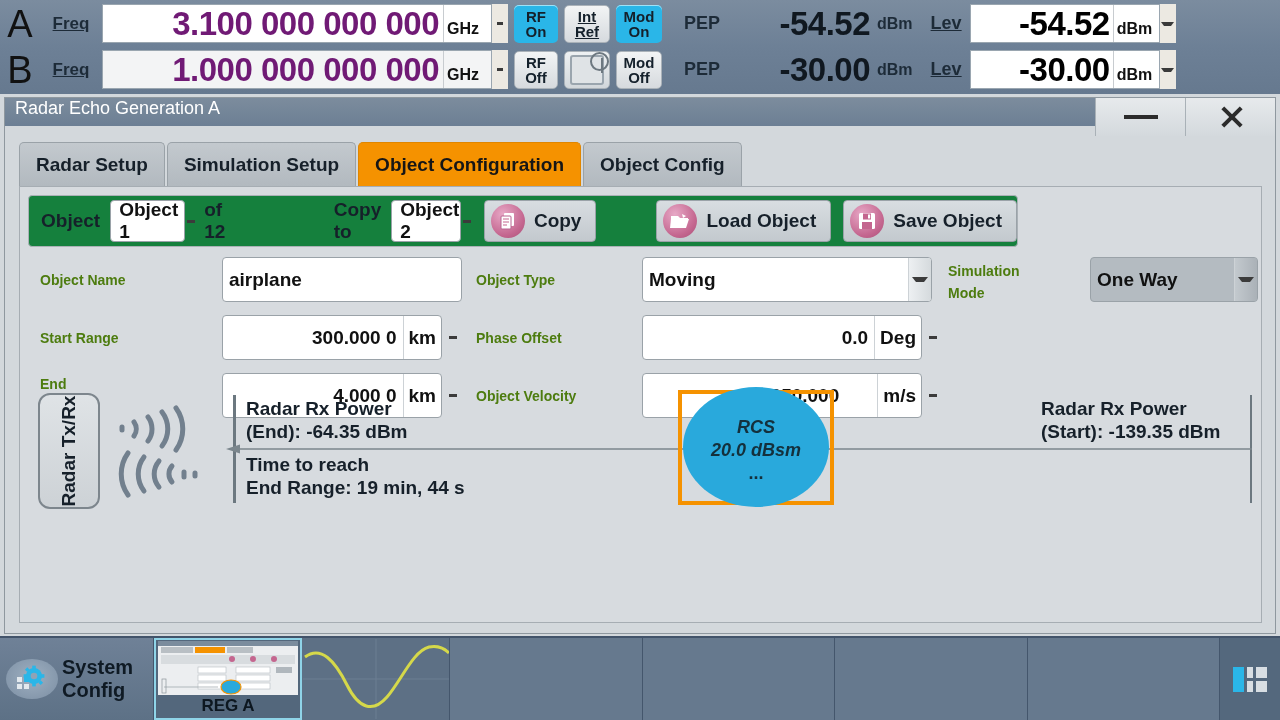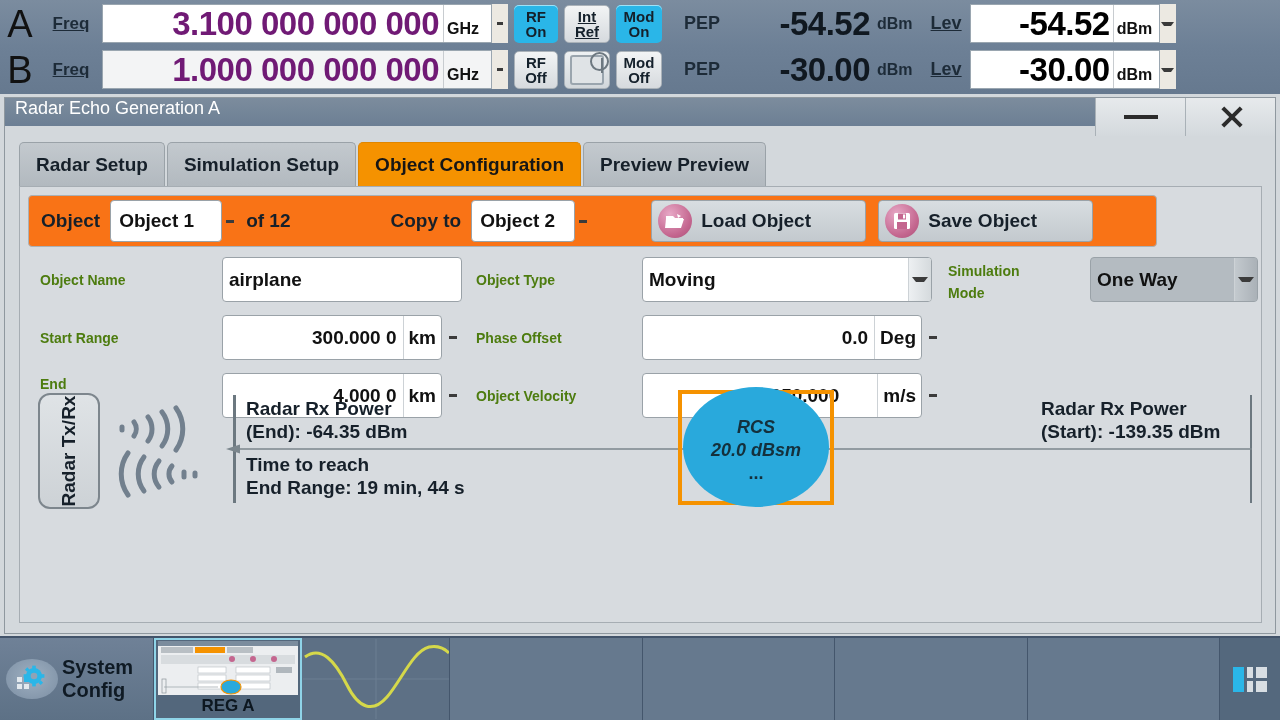--- a/index.html
+++ b/index.html
@@ -77,22 +77,22 @@
   .tab{height:44px;padding:0 16px;display:flex;align-items:center;justify-content:center;
        font-size:19px;font-weight:bold;color:#16202a;
        background:linear-gradient(180deg,#c3c9ce,#b2b9bf);
        border:1px solid #9aa2a8;border-bottom:none;border-radius:5px 5px 0 0;margin-right:2px;box-sizing:border-box;}
   .tab.active{background:#f59200;border-color:#e08600;color:#161616;}
 
   .tabpanel{position:absolute;left:14px;top:88px;width:1243px;height:437px;
             background:#d7dbdf;border:1px solid #a6adb3;box-sizing:border-box;}
 
   
-  .objbar{position:absolute;left:8px;top:8px;width:1129px;height:52px;
-          background:#f97316;border:1px solid #aab1b6;border-radius:4px;box-sizing:border-box;
+  .objbar{position:absolute;left:8px;top:8px;width:990px;height:52px;
+          background:#15803d;border:1px solid #aab1b6;border-radius:4px;box-sizing:border-box;
           display:flex;align-items:center;}
   .lbl{font-size:19px;font-weight:bold;color:#16202a;}
   .sel{position:relative;height:42px;background:#fff;border:1px solid #9aa2a8;border-radius:4px;
        box-sizing:border-box;display:flex;align-items:center;overflow:hidden;}
   .sel .txt{flex:1;font-size:19px;font-weight:bold;color:#111;padding-left:8px;}
 
   .actbtn{height:42px;background:linear-gradient(180deg,#d8dde1,#c3c9ce);border:1px solid #9aa2a8;
           border-radius:4px;display:flex;align-items:center;padding:0 14px 0 6px;box-sizing:border-box;}
   .actbtn .ico{width:34px;height:34px;border-radius:50%;
         background:radial-gradient(circle at 35% 30%,#e7a8c6,#c4668f 65%,#a94f77);
@@ -238,21 +238,21 @@
         <div class="tbtn">
           <div class="xmark"></div>
         </div>
       </div>
     </div>
 
     <div class="tabs">
       <div class="tab">Radar Setup</div>
       <div class="tab">Simulation Setup</div>
       <div class="tab active">Object Configuration</div>
-      <div class="tab">Preview Preview</div>
+      <div class="tab">Object Config</div>
     </div>
 
     <div class="tabpanel">
 
       <div class="objbar">
         <div class="lbl" style="margin-left:12px;">Object</div>
         <div class="sel" style="width:112px;margin-left:10px;">
           <div class="txt">Object 1</div>
         </div>
         <div class="extarw" style="position:relative;width:16px;height:42px;">
@@ -260,20 +260,32 @@
           </div>
         <div class="lbl" style="margin-left:8px;">of 12</div>
         <div class="lbl" style="margin-left:100px;">Copy to</div>
         <div class="sel" style="width:104px;margin-left:10px;">
           <div class="txt">Object 2</div>
         </div>
         <div class="extarw" style="position:relative;width:16px;height:42px;">
             <i></i>
           </div>
 
+        <div class="actbtn" style="margin-left:12px;width:142px;">
+          <div class="ico">
+            <svg width="18" height="20" viewBox="0 0 18 20" aria-hidden="true">
+              <rect x="5" y="2" width="10" height="13" rx="1" fill="#fff"></rect>
+              <rect x="2" y="5" width="10" height="13" rx="1" fill="#fff" stroke="#b86490" stroke-width="1"></rect>
+              <line x1="4" y1="8" x2="10" y2="8" stroke="#c4668f" stroke-width="1"></line>
+              <line x1="4" y1="11" x2="10" y2="11" stroke="#c4668f" stroke-width="1"></line>
+              <line x1="4" y1="14" x2="8" y2="14" stroke="#c4668f" stroke-width="1"></line>
+            </svg>
+          </div>
+          <div class="lb">Copy</div>
+        </div>
 
         <div class="actbtn" style="margin-left:60px;width:215px;">
           <div class="ico">
             <svg width="22" height="18" viewBox="0 0 22 18" aria-hidden="true">
               <path d="M2 4h7l2 2h8v2H2z" fill="#fff"></path>
               <path d="M2 7h18l-3 9H1z" fill="#fff"></path>
               <path d="M13 2l4 2-3 2z" fill="#fff"></path>
             </svg>
           </div>
           <div class="lb">Load Object</div>

